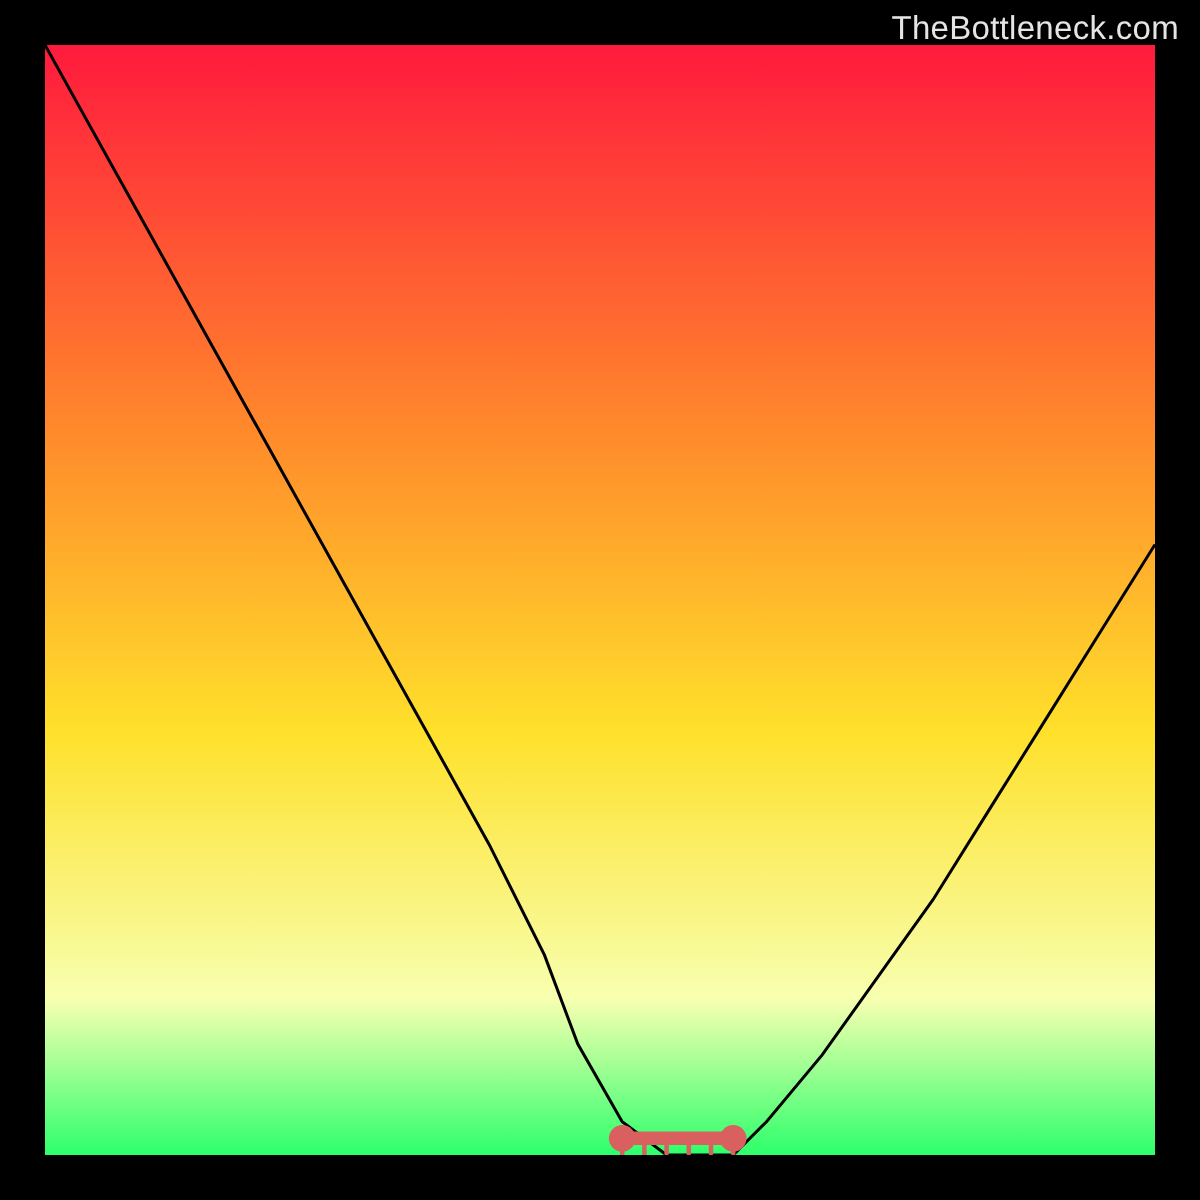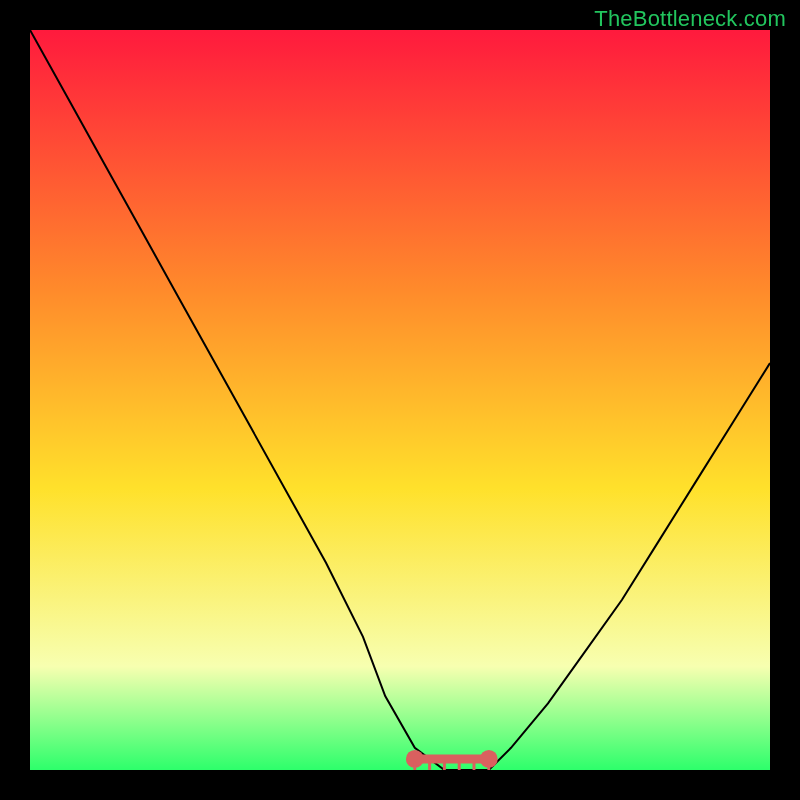--- a/index.html
+++ b/index.html
@@ -13,21 +13,21 @@
   }
   .container {
     position: relative;
     width: 800px;
     height: 800px;
   }
   .watermark {
     position: absolute;
     top: 6px;
     right: 14px;
-    color: #22c55e;
+    color: #e5e5e5;
     font-size: 22px;
     font-weight: 500;
     z-index: 10;
     letter-spacing: 0.2px;
     margin-left: 38px;
   }
   .plot {
     position: absolute;
     left: 30px;
     top: 30px;

